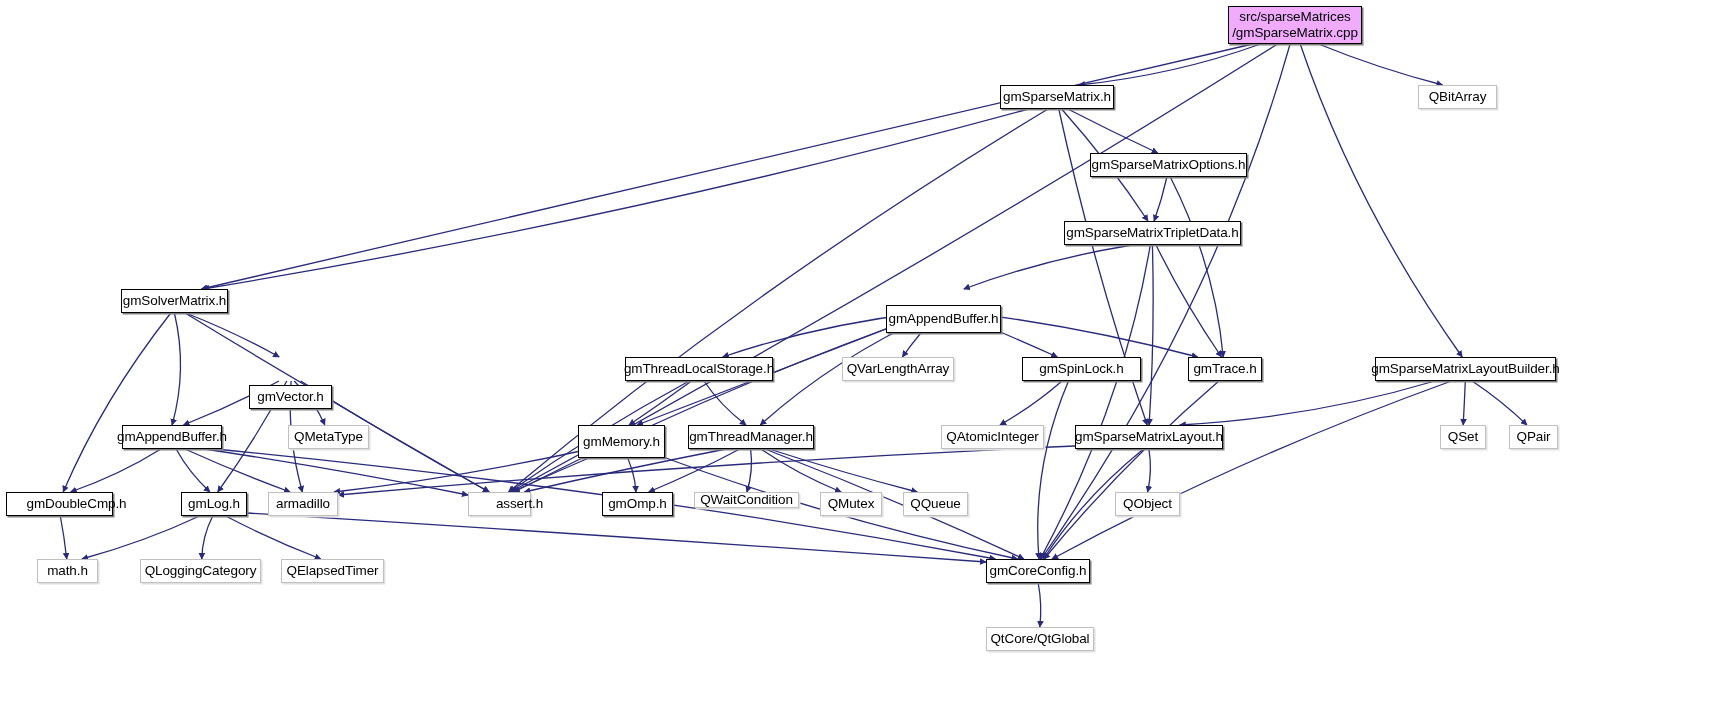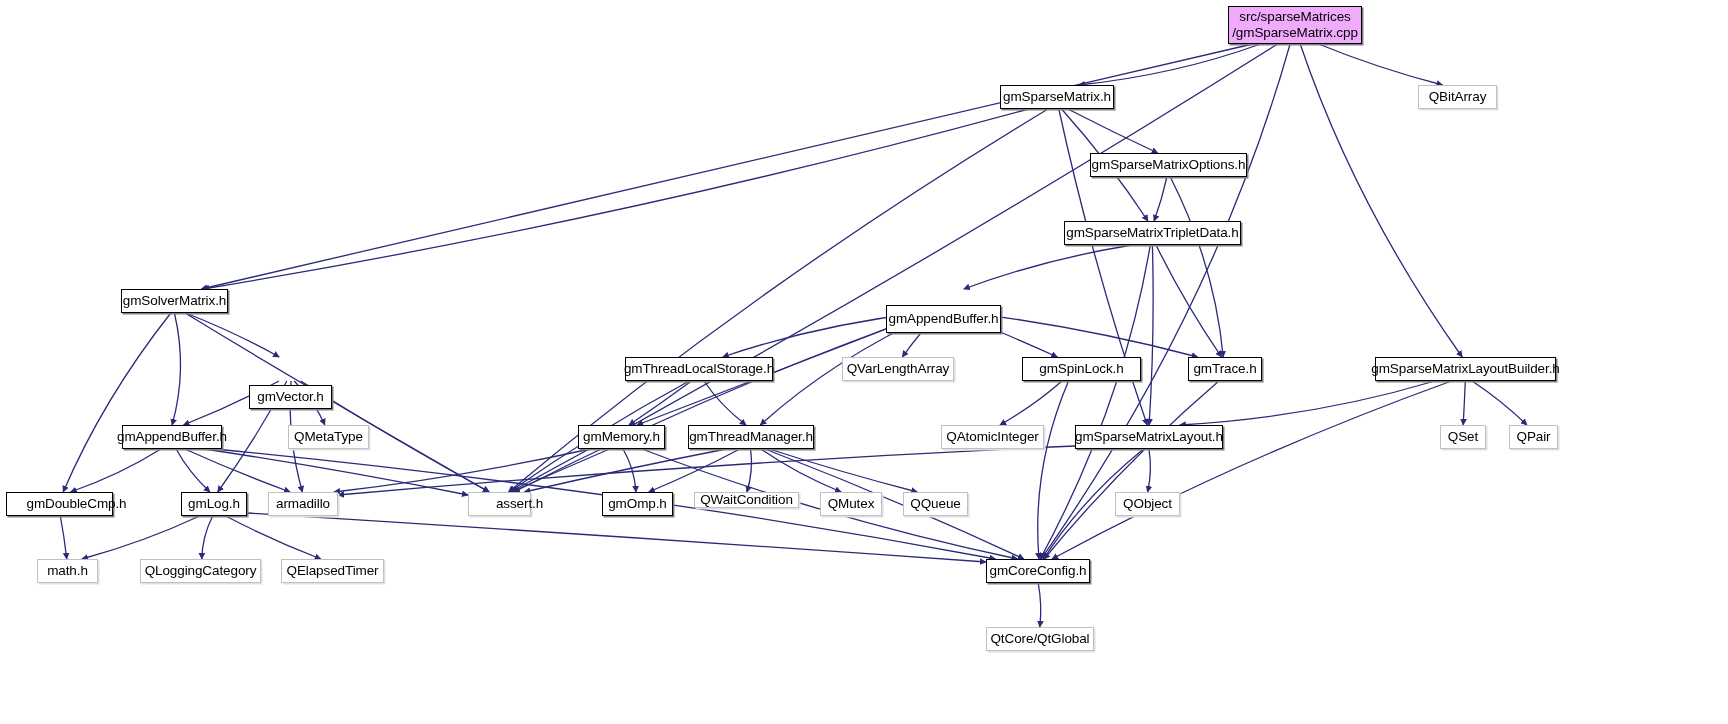--- a/index.html
+++ b/index.html
@@ -147,21 +147,21 @@
       <div class="node internal" style="left: 121px; top: 289px; width: 107px; height: 24px;"><span class="label">gmSolverMatrix.h</span></div>
       <div class="node internal" style="left: 886px; top: 289px; width: 115px; height: 28px; margin-top: 16px;"><span class="label">gmAppendBuffer.h</span></div>
       <div class="node internal" style="left: 249px; top: 357px; width: 83px; height: 24px; margin-top: 28px;"><span class="label">gmVector.h</span></div>
       <div class="node internal" style="left: 625px; top: 357px; width: 148px; height: 24px;"><span class="label">gmThreadLocalStorage.h</span></div>
       <div class="node external" style="left: 842px; top: 357px; width: 112px; height: 24px;"><span class="label">QVarLengthArray</span></div>
       <div class="node internal" style="left: 1022px; top: 357px; width: 119px; height: 24px;"><span class="label">gmSpinLock.h</span></div>
       <div class="node internal" style="left: 1188px; top: 357px; width: 74px; height: 24px;"><span class="label">gmTrace.h</span></div>
       <div class="node internal" style="left: 1375px; top: 357px; width: 181px; height: 24px;"><span class="label">gmSparseMatrixLayoutBuilder.h</span></div>
       <div class="node internal" style="left: 122px; top: 425px; width: 100px; height: 24px;"><span class="label">gmAppendBuffer.h</span></div>
       <div class="node external" style="left: 288px; top: 425px; width: 81px; height: 24px;"><span class="label">QMetaType</span></div>
-      <div class="node internal" style="left: 578px; top: 425px; width: 87px; height: 24px; text-align: center;"><span class="label">gmMemory.h</span></div>
+      <div class="node internal" style="left: 578px; top: 425px; width: 87px; height: 33px; text-align: center;"><span class="label">gmMemory.h</span></div>
       <div class="node internal" style="left: 688px; top: 425px; width: 126px; height: 24px;"><span class="label">gmThreadManager.h</span></div>
       <div class="node external" style="left: 941px; top: 425px; width: 103px; height: 24px;"><span class="label">QAtomicInteger</span></div>
       <div class="node internal" style="left: 1075px; top: 425px; width: 148px; height: 24px;"><span class="label">gmSparseMatrixLayout.h</span></div>
       <div class="node external" style="left: 1440px; top: 425px; width: 46px; height: 24px;"><span class="label">QSet</span></div>
       <div class="node external" style="left: 1509px; top: 425px; width: 49px; height: 24px;"><span class="label">QPair</span></div>
       <div class="node internal" style="left: 6px; top: 492px; width: 107px; height: 24px; padding-left: 34px;"><span class="label">gmDoubleCmp.h</span></div>
       <div class="node internal" style="left: 181px; top: 492px; width: 66px; height: 24px;"><span class="label">gmLog.h</span></div>
       <div class="node external" style="left: 268px; top: 492px; width: 70px; height: 24px;"><span class="label">armadillo</span></div>
       <div class="node external" style="left: 468px; top: 492px; width: 63px; height: 24px; padding-left: 40px;"><span class="label">assert.h</span></div>
       <div class="node internal" style="left: 602px; top: 492px; width: 71px; height: 24px;"><span class="label">gmOmp.h</span></div>

